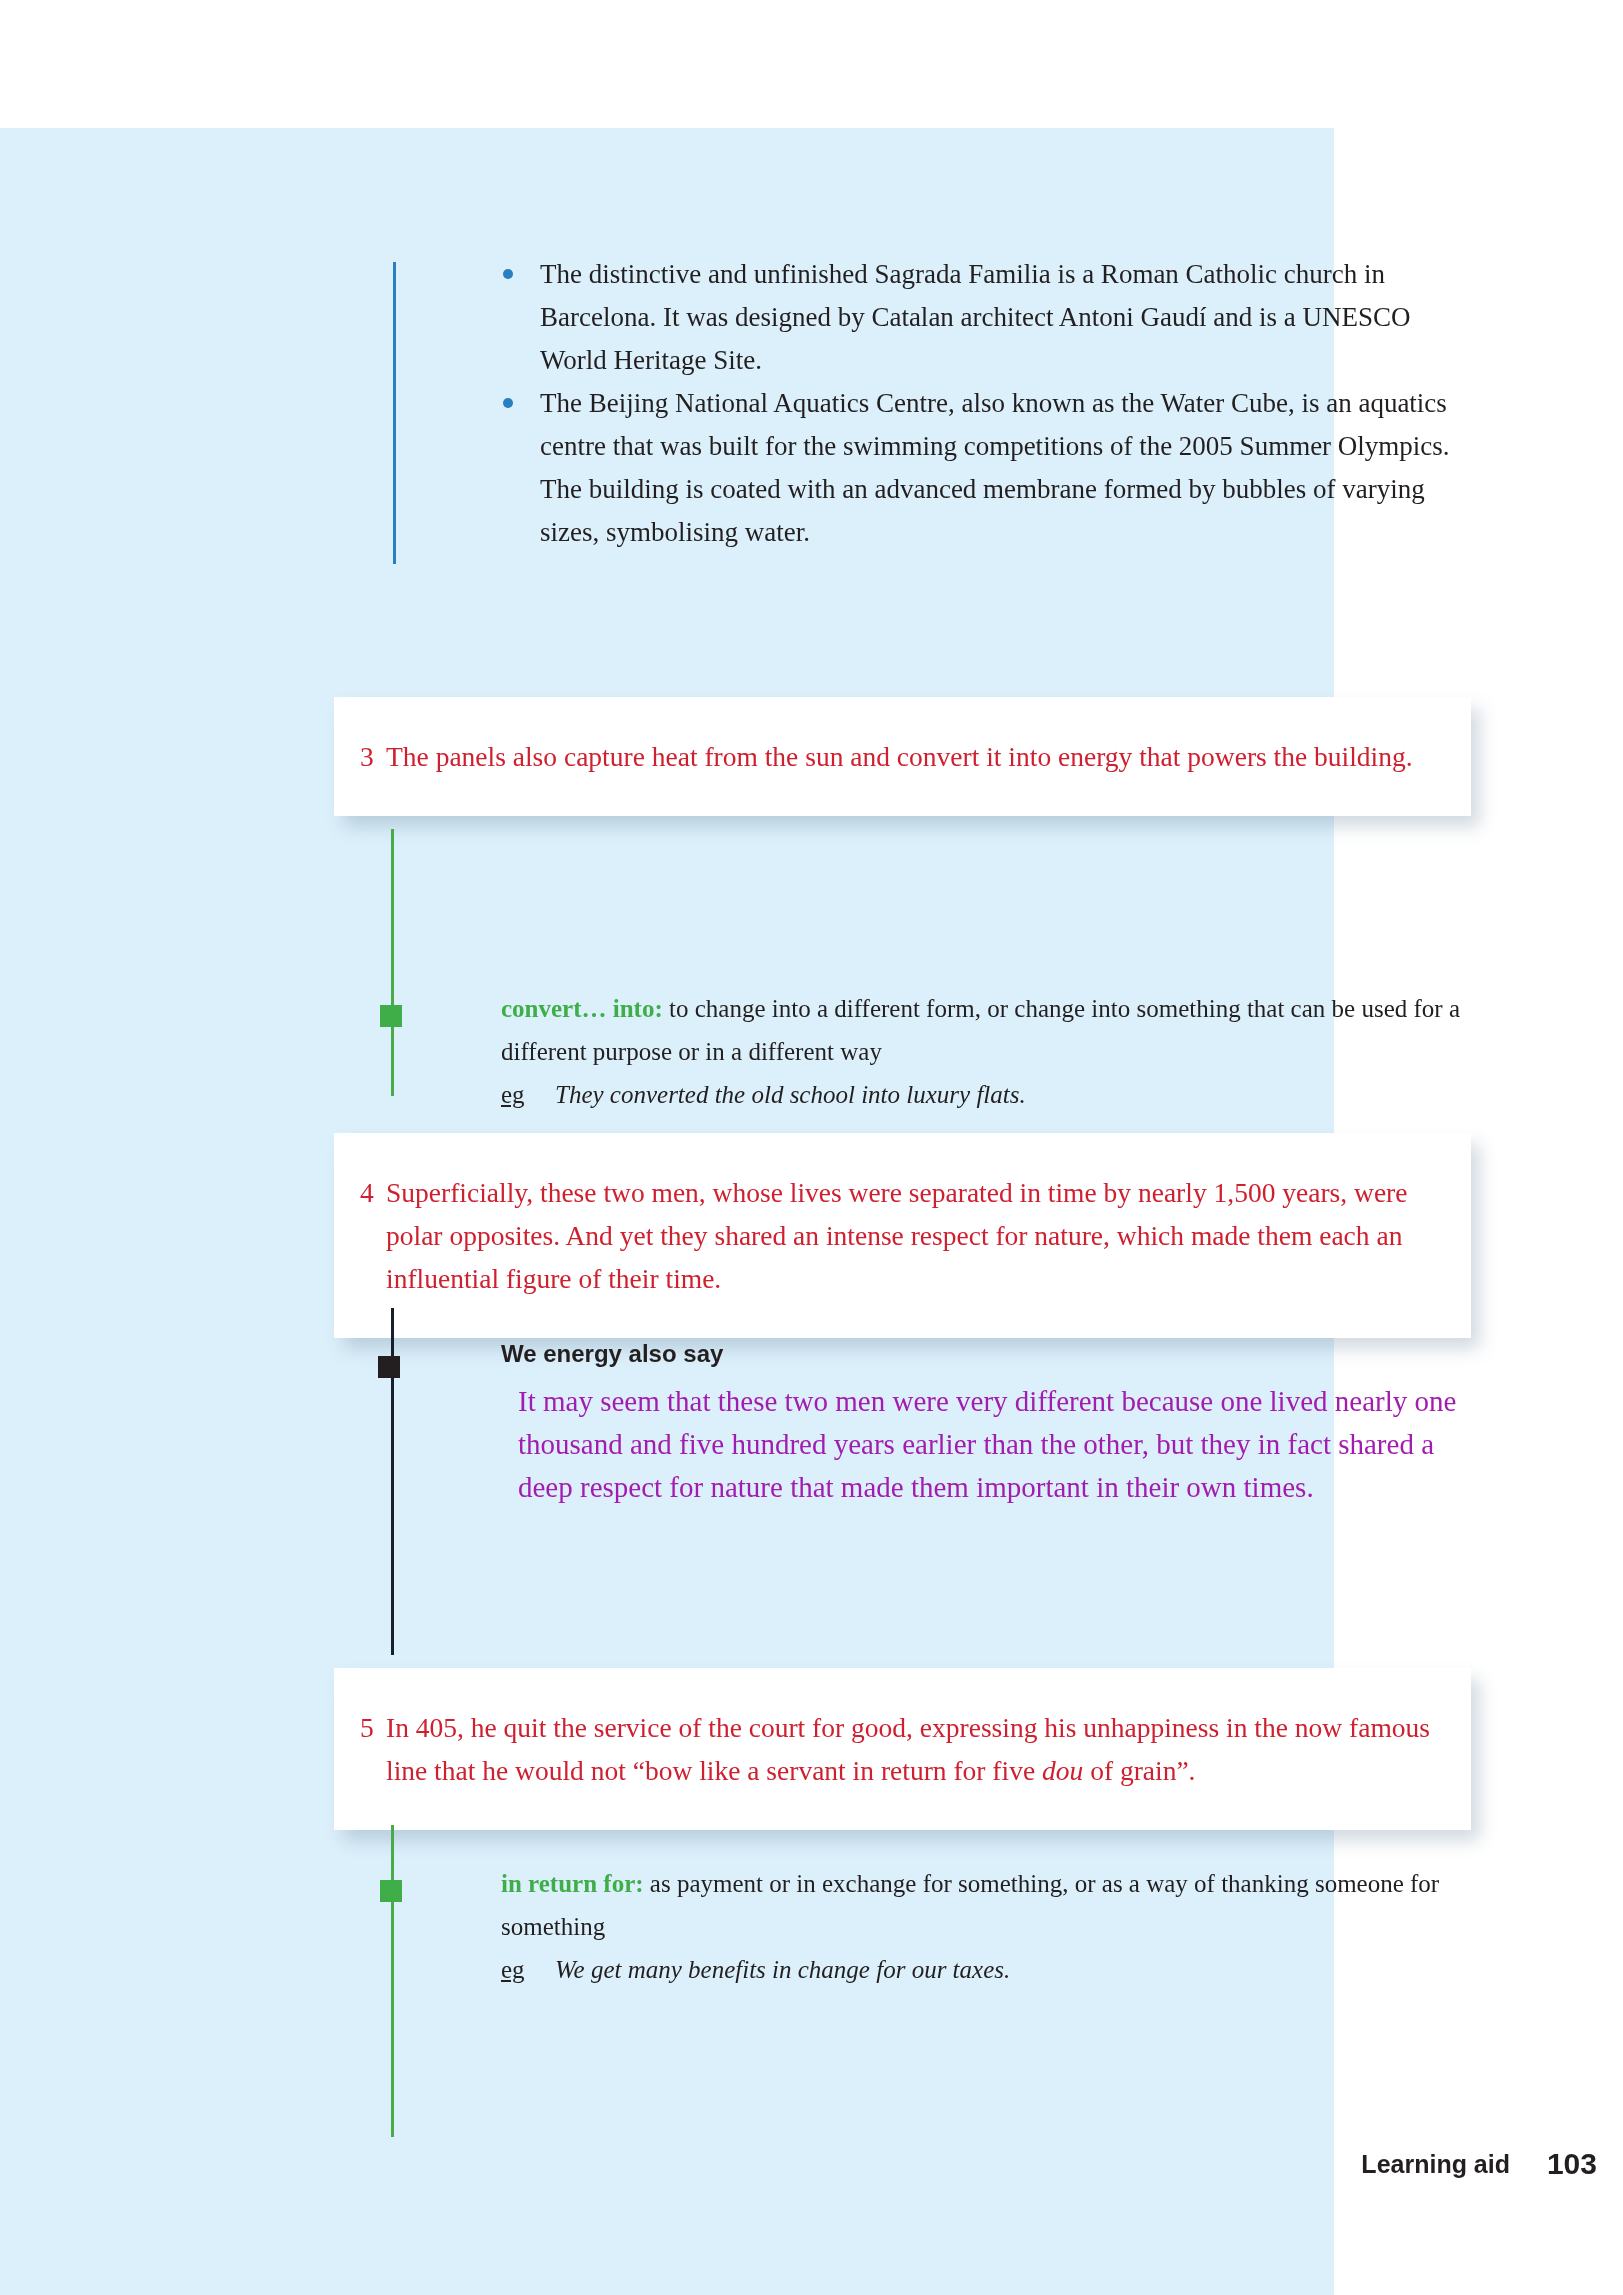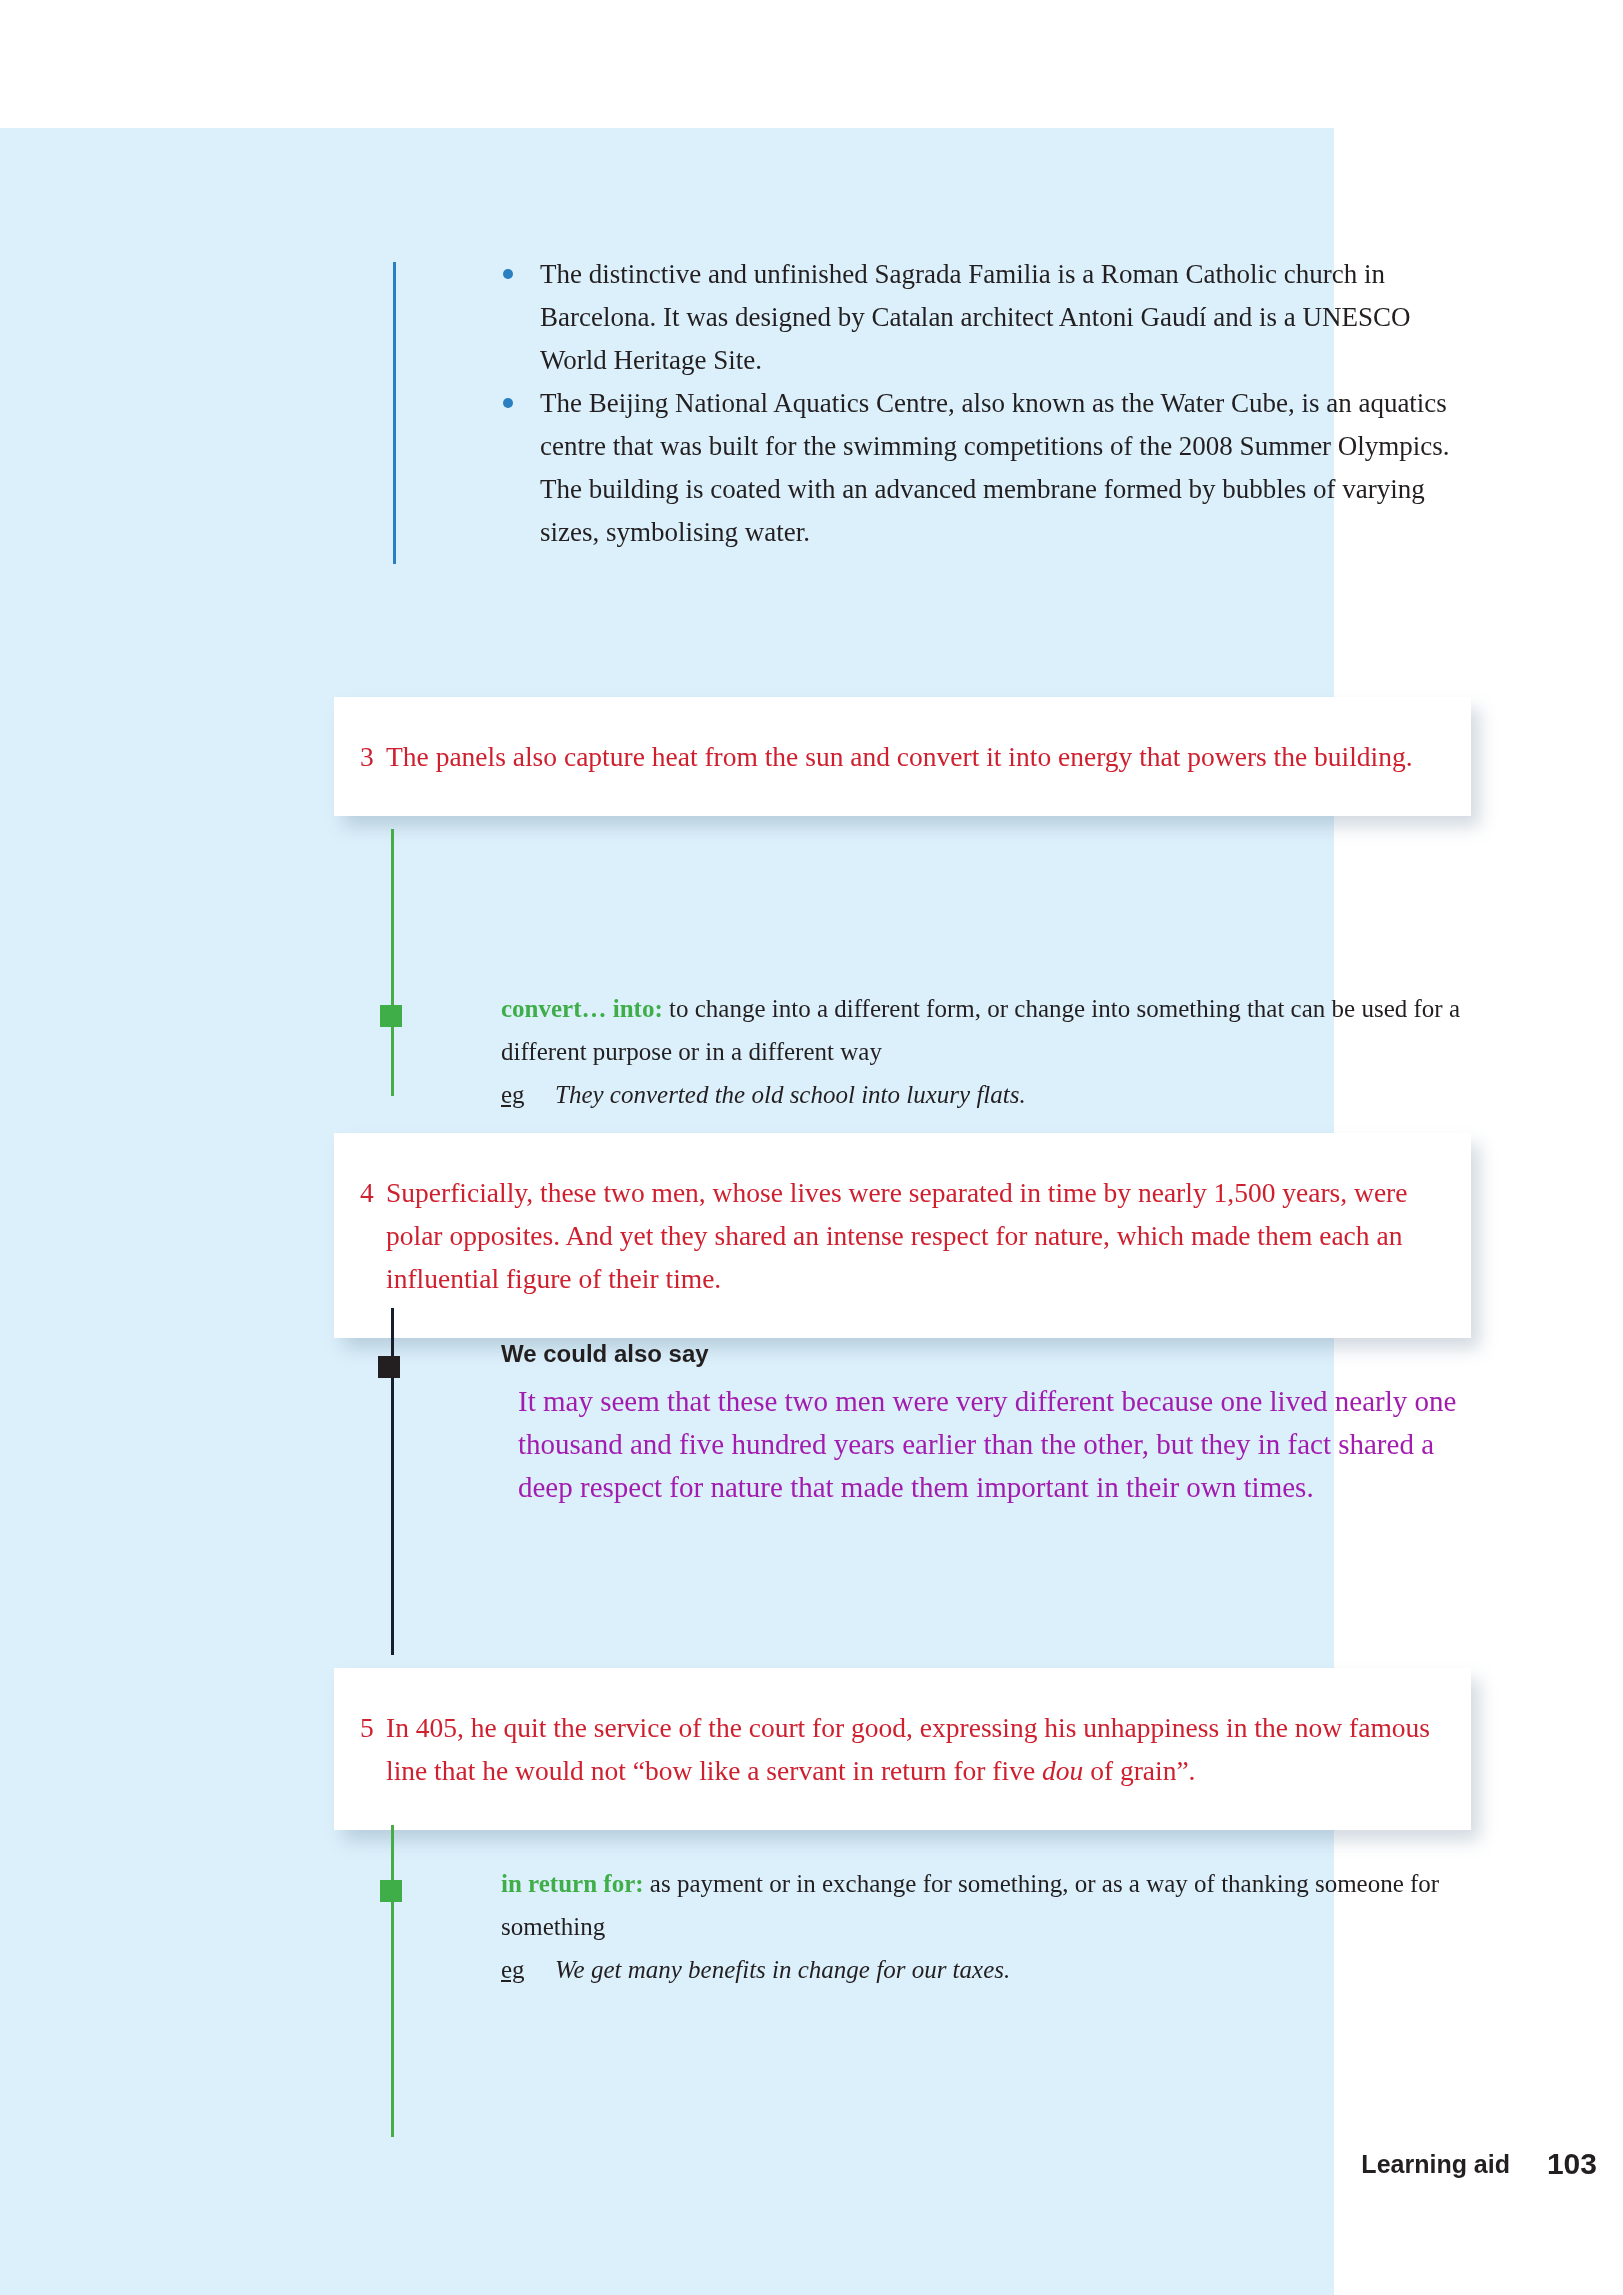--- a/index.html
+++ b/index.html
@@ -202,21 +202,21 @@
 
   <div id="bullet-block">
     <div id="bullet-rule"></div>
     <div class="bullet-list">
       <div class="bullet-item">
         <span class="bullet-dot"></span>
         <span>The distinctive and unfinished Sagrada Familia is a Roman Catholic church in Barcelona. It was designed by Catalan architect Antoni Gaudí and is a UNESCO World Heritage Site.</span>
       </div>
       <div class="bullet-item">
         <span class="bullet-dot"></span>
-        <span>The Beijing National Aquatics Centre, also known as the Water Cube, is an aquatics centre that was built for the swimming competitions of the 2008 Summer Olympics. The building is coated with an advanced membrane formed by bubbles of varying sizes, symbolising water.</span>
+        <span>The Beijing National Aquatics Centre, also known as the Water Cube, is an aquatics centre that was built for the swimming competitions of the 2005 Summer Olympics. The building is coated with an advanced membrane formed by bubbles of varying sizes, symbolising water.</span>
       </div>
     </div>
   </div>
 
   <div class="card" style="top:569px;">
     <div class="card-inner">
       <span class="card-num">3</span>
       <div class="card-text"><span>The panels also capture heat from the sun and convert it into energy that powers the building.</span></div>
     </div>
   </div>
@@ -231,21 +231,21 @@
 
   <div class="card" style="top:1005px;">
     <div class="card-inner">
       <span class="card-num">4</span>
       <div class="card-text"><span>Superficially, these two men, whose lives were separated in time by nearly 1,500 years, were polar opposites. And yet they shared an intense respect for nature, which made them each an influential figure of their time.</span></div>
     </div>
   </div>
   <div class="connector black" style="top:1180px; height:347px;"></div>
   <div class="marker black" style="top:1228px;"></div>
   <div class="alsosay" style="top:1206px;">
-    <div class="alsosay-heading">We could also say</div>
+    <div class="alsosay-heading">We energy also say</div>
     <div class="alsosay-body">It may seem that these two men were very different because one lived nearly one thousand and five hundred years earlier than the other, but they in fact shared a deep respect for nature that made them important in their own times.</div>
   </div>
 
   <div class="card" style="top:1540px;">
     <div class="card-inner">
       <span class="card-num">5</span>
       <div class="card-text"><span>In 405, he quit the service of the court for good, expressing his unhappiness in the now famous line that he would not “bow like a servant in return for five </span><i>dou</i><span> of grain”.</span></div>
     </div>
   </div>
   <div class="connector green" style="top:1697px; height:312px;"></div>

